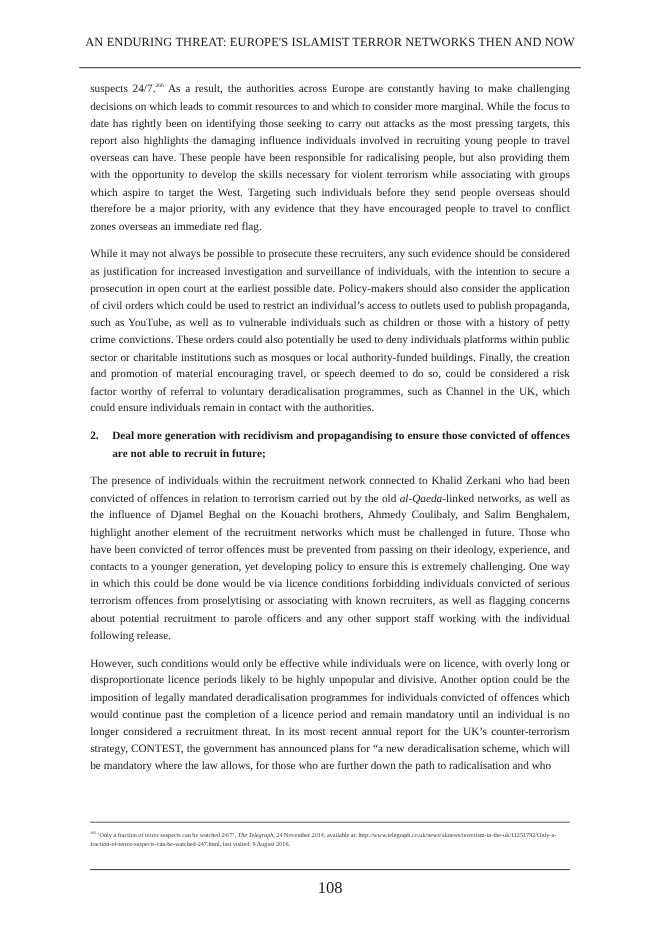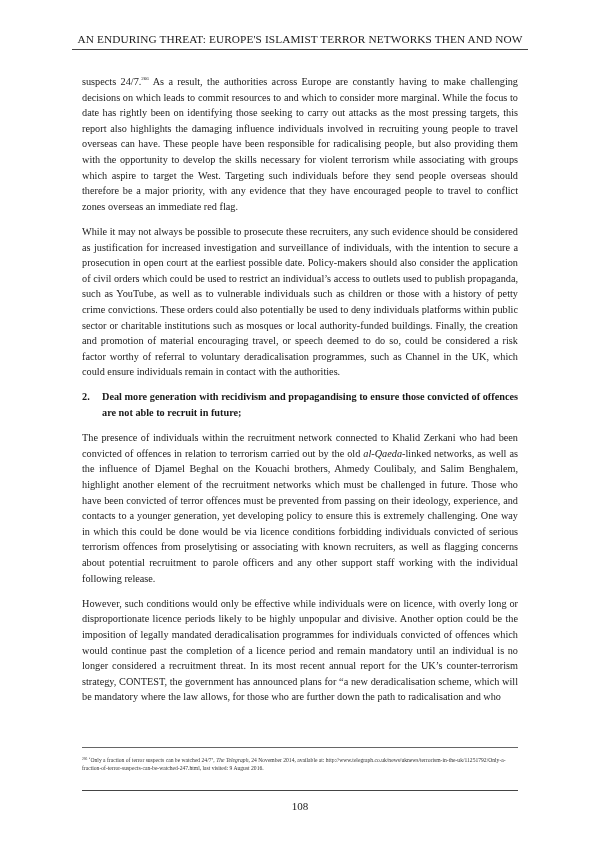--- a/index.html
+++ b/index.html
@@ -1,32 +1,32 @@
 <!DOCTYPE html>
 <html><head>
   <meta charset="utf-8">
   <style>
     html, body { margin: 0; padding: 0; background: #ffffff; }
     body { width: 600px; height: 849px; position: relative; overflow: hidden;
       font-family: "Liberation Serif", "DejaVu Serif", serif; color: #1a1a1a; }
     .header { position: absolute; left: 72px; right: 72px; top: 33px; text-align: center;
-      font-size: 11.3px; letter-spacing: 0.1px; padding-bottom: 4px; border-bottom: 1.5px solid #444; }
+      font-size: 11.3px; letter-spacing: 0.1px; padding-bottom: 16px; border-bottom: 1.5px solid #444; }
     .body { position: absolute; left: 82px; width: 436px; top: 74px;
       font-size: 10.25px; line-height: 15.6px; text-align: justify; }
     .body p { margin: 0 0 9.6px 0; }
     sup.fn { font-size: 5px; vertical-align: 5px; line-height: 0; }
     .rec { display: flex; font-weight: bold; margin: 0 0 9.6px 0; }
     .rec .num { width: 20px; flex: none; }
     .rec .txt { flex: 1; text-align: justify; }
     .footnote-rule { position: absolute; left: 82px; width: 436px; top: 747px; border-top: 1.2px solid #666; }
     .footnote { position: absolute; left: 82px; width: 436px; top: 756px;
       font-size: 5.6px; line-height: 8px; color: #333; text-align: left; }
     .footnote sup { font-size: 3.5px; vertical-align: 2.5px; line-height: 0; }
     .footer-rule { position: absolute; left: 82px; width: 436px; top: 790px; border-top: 1.2px solid #444; }
-    .page-num { position: absolute; left: 0; right: 0; top: 800px; text-align: center; font-size: 11px; }
+    .page-num { position: absolute; left: 0; right: 0; top: 800px; text-align: center; font-size: 15px; }
   </style>
 </head>
 <body>
 
 <div class="header">
   <span>AN ENDURING THREAT: EUROPE'S ISLAMIST TERROR NETWORKS THEN AND NOW</span>
 </div>
 
 <div class="body">
   <p><span>suspects 24/7.</span><sup class="fn">266</sup><span> As a result, the authorities across Europe are constantly having to make challenging decisions on which leads to commit resources to and which to consider more marginal. While the focus to date has rightly been on identifying those seeking to carry out attacks as the most pressing targets, this report also highlights the damaging influence individuals involved in recruiting young people to travel overseas can have. These people have been responsible for radicalising people, but also providing them with the opportunity to develop the skills necessary for violent terrorism while associating with groups which aspire to target the West. Targeting such individuals before they send people overseas should therefore be a major priority, with any evidence that they have encouraged people to travel to conflict zones overseas an immediate red flag.</span></p>

